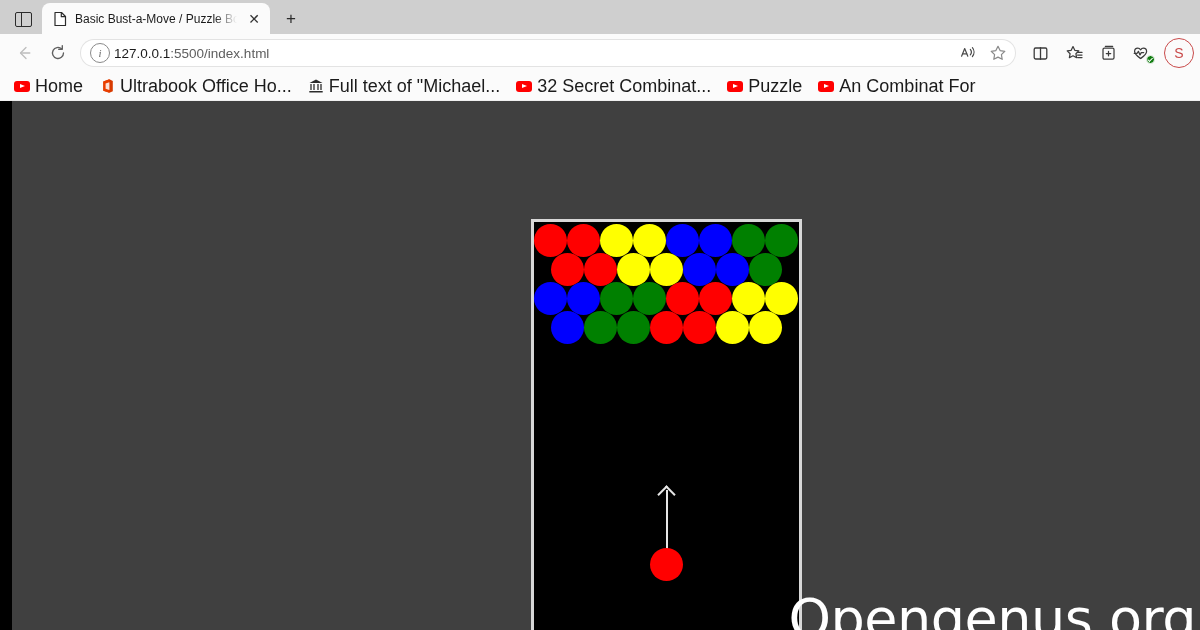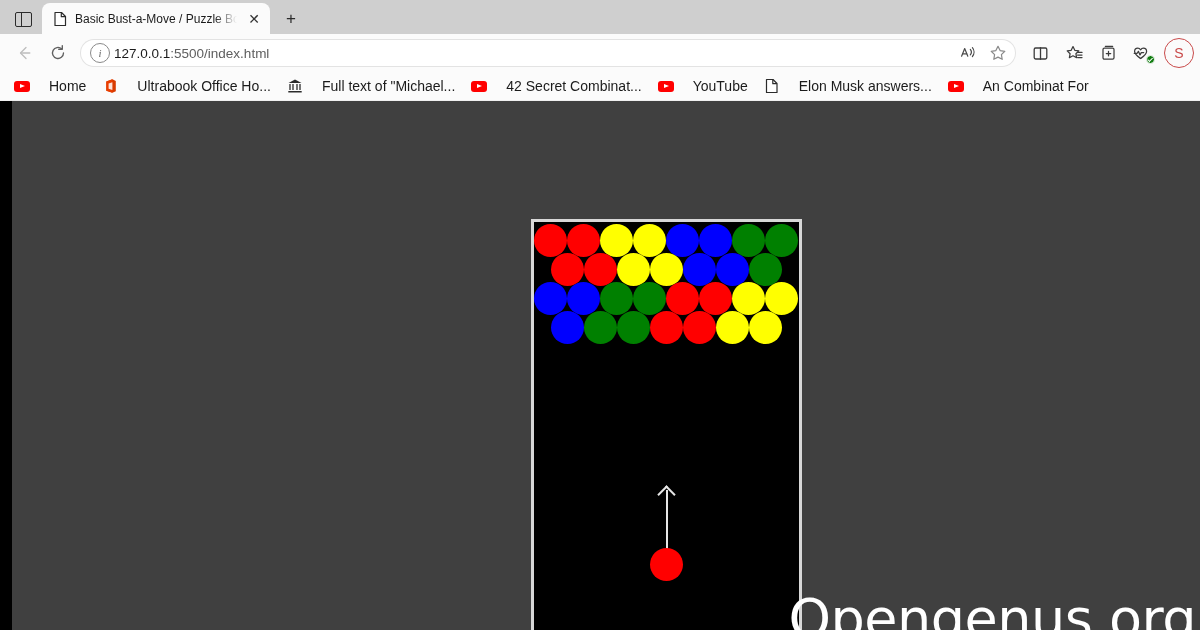--- a/index.html
+++ b/index.html
@@ -116,23 +116,23 @@
     position: relative; left: 2px; cursor: pointer;
   }
 
   .bookmarks {
     height: 29px; background: #fbfbfb;
     display: flex; align-items: center; gap: 0px;
     padding: 0 6px; overflow: hidden;
     border-bottom: 1px solid #f0f0f0;
   }
   .bm {
-    display: flex; align-items: center; gap: 19px;
+    display: flex; align-items: center; gap: 5px;
     padding: 3px 8px; border-radius: 4px;
-    font-size: 14px; color: #1b1b1b; white-space: nowrap; cursor: pointer;
+    font-size: 18px; color: #1b1b1b; white-space: nowrap; cursor: pointer;
   }
   .bm-ico { width: 16px; height: 16px; flex: 0 0 auto; display:block; }
   .yt-ico {
     width: 16px; height: 11px; background: #ff0000; border-radius: 3px;
     position: relative; flex: 0 0 auto;
   }
   .yt-ico::after {
     content:""; position: absolute; left: 6px; top: 3px;
     border-left: 5px solid #fff;
     border-top: 2.6px solid transparent; border-bottom: 2.6px solid transparent;
@@ -275,32 +275,25 @@
       <div class="bm">
         <svg class="bm-ico" width="16" height="16" viewBox="0 0 16 16">
           <path d="M8 1.5 14.5 5H1.5z" fill="#2b2b2b"></path>
           <path d="M3 6v6M6 6v6M10 6v6M13 6v6" stroke="#2b2b2b" stroke-width="1.3"></path>
           <path d="M1.3 13h13.4v1.5H1.3z" fill="#2b2b2b"></path>
         </svg>
         <span>Full text of "Michael...</span>
       </div>
       <div class="bm">
         <span class="yt-ico"></span>
-        <span>42 Secret Combinat...</span>
+        <span>32 Secret Combinat...</span>
       </div>
       <div class="bm">
         <span class="yt-ico"></span>
-        <span>YouTube</span>
-      </div>
-      <div class="bm">
-        <svg class="bm-ico" width="16" height="16" viewBox="0 0 15 16">
-          <path d="M2 1.5h6.5L12.5 5.5v9H2z" fill="#fff" stroke="#2b2b2b" stroke-width="1.2" stroke-linejoin="round"></path>
-          <path d="M8.3 1.6v4.1h4.1" fill="none" stroke="#2b2b2b" stroke-width="1.2" stroke-linejoin="round"></path>
-        </svg>
-        <span>Elon Musk answers...</span>
+        <span>Puzzle</span>
       </div>
       <div class="bm">
         <span class="yt-ico"></span>
         <span>An Combinat For</span>
       </div>
     </div>
 
   <div class="page">
     <div class="game-frame">
       <div class="bubble-field">

